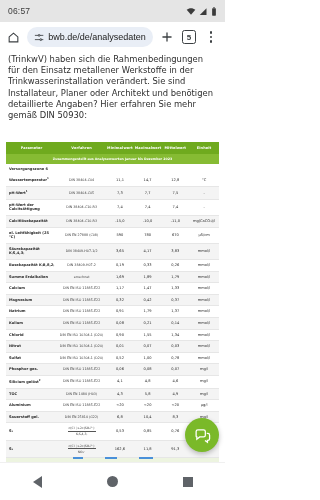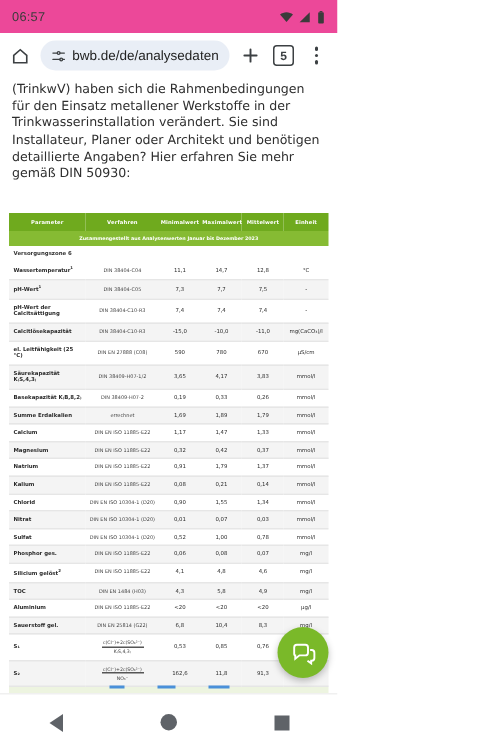--- a/index.html
+++ b/index.html
@@ -9,21 +9,21 @@
     background: #ffffff;
     overflow: hidden;
   }
   body { position: relative; }
 
   
   .statusbar {
     height: 22px; width: 100%;
     display: flex; align-items: center; justify-content: space-between;
     padding: 0 8px;
-    background: #ec4899;
+    background: #e5e5e5;
   }
   .status-time { font-size: 8.5px; color: #3b3b3b; letter-spacing: .2px; }
   .status-icons { display: flex; align-items: center; gap: 3px; }
   .ic { display: block; }
 
   
   .toolbar {
     height: 30px; width: 100%;
     display: flex; align-items: center;
     padding: 0 6px; gap: 6px;

